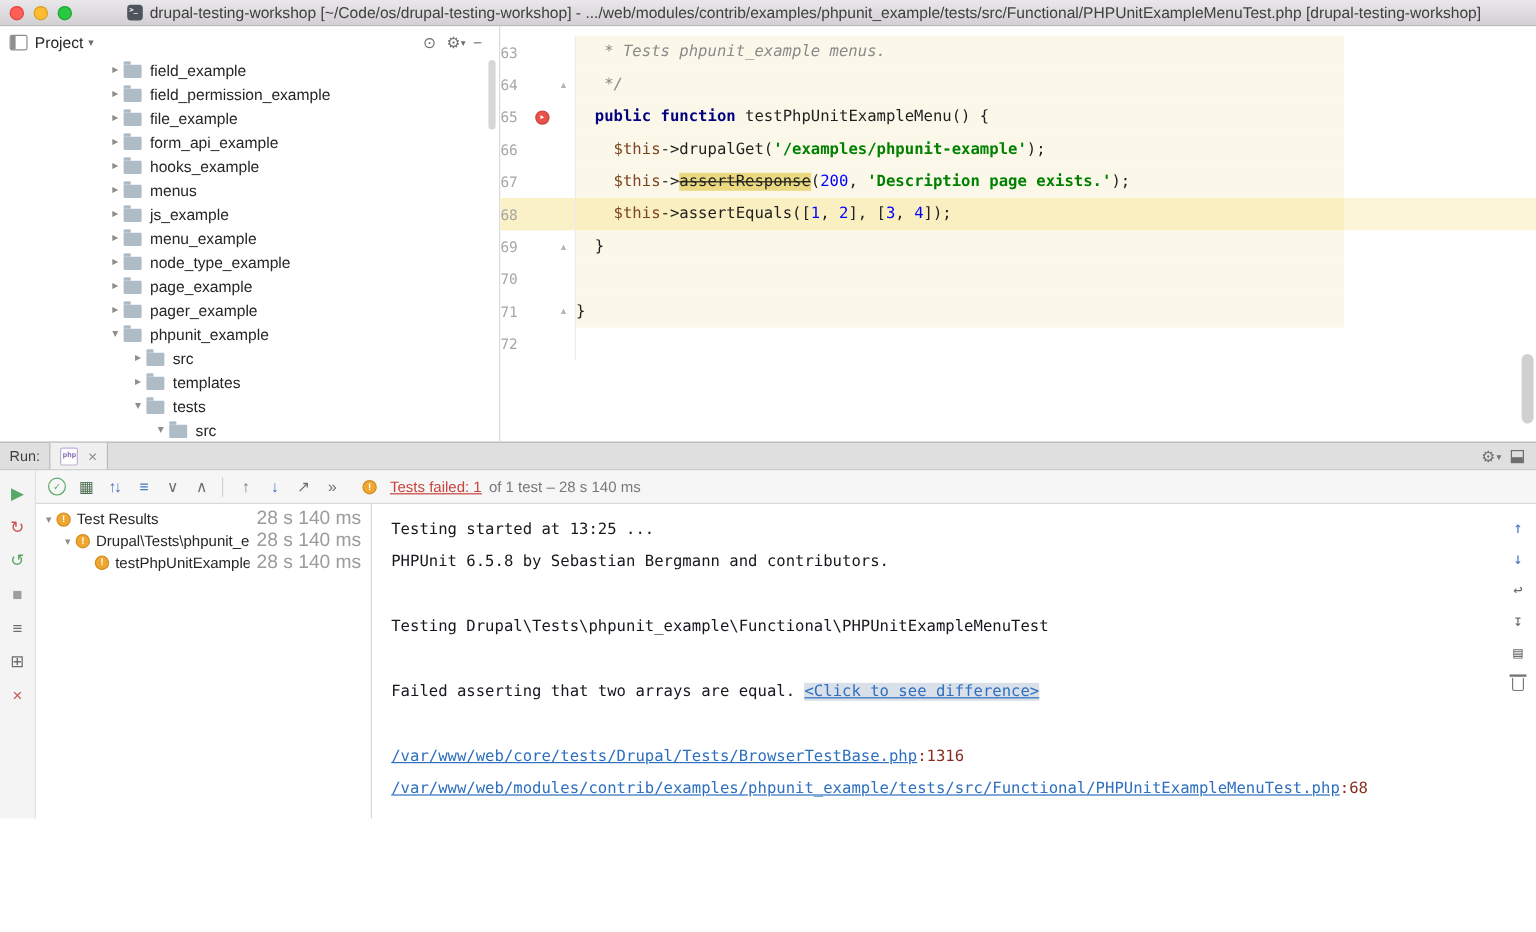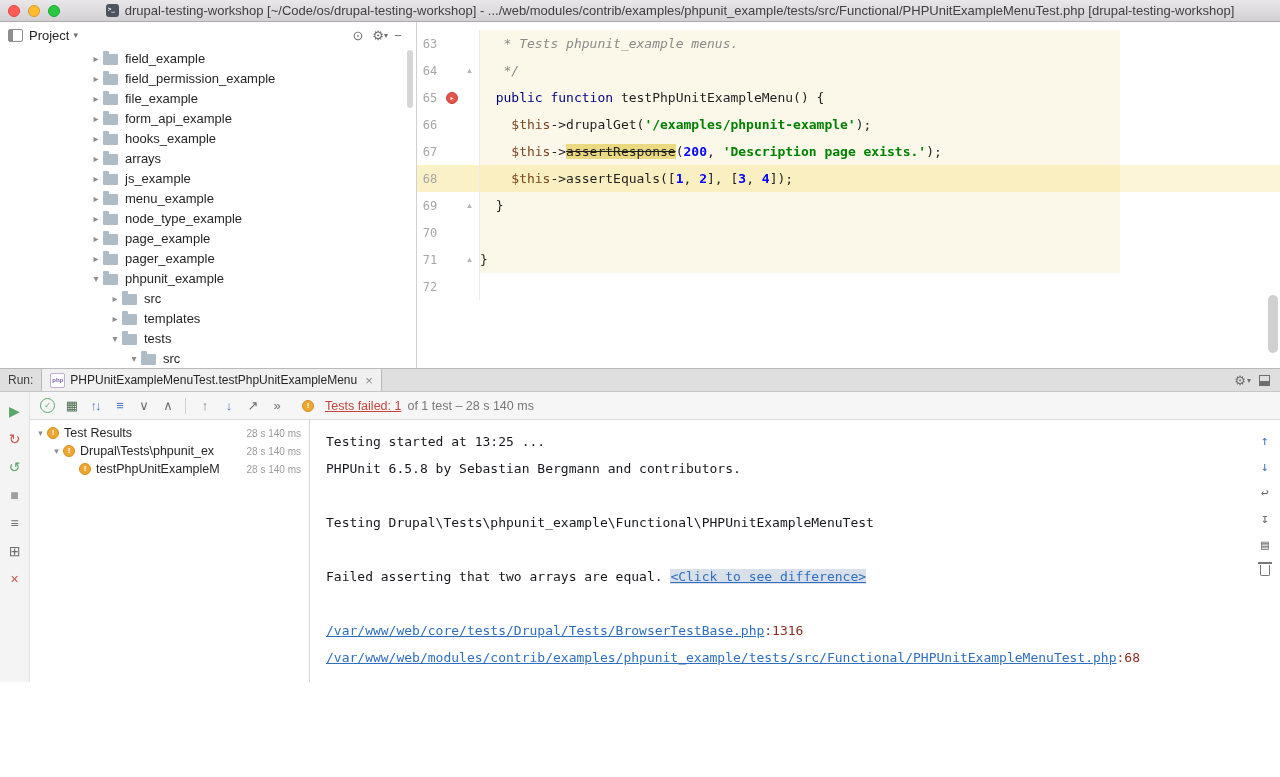--- a/index.html
+++ b/index.html
@@ -34,33 +34,33 @@
   .chev{width:14px;flex:none;color:#8E8E8E;font-size:10px;text-align:center;}
   .folder{width:15px;height:11px;margin-right:7px;flex:none;position:relative;background:#AEBCC8;border-radius:1px;margin-top:2px;}
   .folder::before{content:"";position:absolute;top:-3px;left:0;width:6px;height:3px;background:#AEBCC8;border-radius:1px 1px 0 0;}
   .pp-scroll{position:absolute;right:3px;top:2px;width:6px;height:58px;background:rgba(0,0,0,.16);border-radius:3px;}
 
   
   #editor{position:absolute;left:417px;top:22px;width:863px;height:346px;background:#fff;overflow:hidden;}
   #ed-lines{padding-top:8px;}
   .ed-row{display:flex;height:27px;}
   .ed-gutter{width:63px;flex:none;display:flex;align-items:center;border-right:1px solid #ECECEC;box-sizing:border-box;}
-  .ed-num{width:26px;text-align:center;font:12px "DejaVu Sans Mono",monospace;color:#A6A6A6;flex:none;}
+  .ed-num{width:26px;text-align:left;font:12px "DejaVu Sans Mono",monospace;color:#A6A6A6;flex:none;}
   .ed-ico{width:18px;flex:none;display:flex;align-items:center;justify-content:center;}
   .ed-fold{width:17px;flex:none;text-align:center;color:#B5B5B5;font-size:9px;line-height:27px;}
   .fail-dot{width:12px;height:12px;border-radius:50%;background:#E8524A;border:1px solid #C4433B;box-sizing:border-box;
     display:flex;align-items:center;justify-content:center;}
   .fail-dot::after{content:"▸";color:#fff;font-size:6px;line-height:6px;}
   .ed-code{margin:0;flex:1;font:13px/27px "DejaVu Sans Mono",monospace;white-space:pre;color:#1F1F1F;}
   .ed-code.infile{background:linear-gradient(90deg,#FBF8EA 0,#FBF8EA 640px,#FFFFFF 640px);}
   .ed-row.hl{background:#FBF1C7;}
   .ed-row.hl .ed-code{background:linear-gradient(90deg,#FAEFC0 0,#FAEFC0 640px,#FCF5D8 640px);}
-  .tk-kw{color:#000080;font-weight:normal;}
+  .tk-kw{color:#000080;font-weight:bold;}
   .tk-str{color:#008000;font-weight:bold;}
-  .tk-num{color:#0000FF;font-weight:bold;}
+  .tk-num{color:#0000FF;}
   .tk-cmt{color:#8A8A8A;font-style:italic;}
   .tk-var{color:#7A4520;}
   .tk-dep{background:#EBD981;text-decoration:line-through;}
   .ed-scroll{position:absolute;right:2px;top:273px;width:10px;height:58px;background:rgba(120,120,120,.35);border-radius:5px;}
 
   
   #run-panel{position:absolute;left:0;top:368px;width:1280px;height:314px;background:#fff;}
   .rp-tabbar{position:absolute;left:0;top:0;right:0;height:24px;background:#DFDFDF;
     border-top:1px solid #B9B9B9;border-bottom:1px solid #C6C6C6;display:flex;align-items:center;box-sizing:border-box;padding:0 6px;}
   .rp-run-label{font-size:12px;color:#3F3F3F;margin:0 8px 0 2px;flex:none;}
@@ -90,21 +90,21 @@
   .st-rest{color:#787878;}
 
   .rp-content{position:absolute;left:30px;top:52px;right:0;bottom:0;display:flex;}
   .rp-tree{width:280px;flex:none;border-right:1px solid #D6D6D6;padding-top:4px;box-sizing:border-box;overflow:hidden;}
   .tt-row{height:18px;display:flex;align-items:center;font-size:12.5px;color:#262626;padding-right:8px;}
   .tt-chev{width:13px;flex:none;text-align:center;color:#8E8E8E;font-size:9px;}
   .tt-ball{width:12px;height:12px;border-radius:50%;background:#F0A732;border:1px solid #D18E1F;color:#fff;
     font:bold 8px/10px "Liberation Sans",sans-serif;display:flex;align-items:center;justify-content:center;
     margin-right:5px;flex:none;box-sizing:border-box;}
   .tt-label{white-space:nowrap;overflow:hidden;}
-  .tt-time{margin-left:auto;color:#9B9B9B;font-size:10px;padding-left:6px;flex:none;}
+  .tt-time{margin-left:auto;color:#9B9B9B;font-size:16px;padding-left:6px;flex:none;}
 
   .rp-console{flex:1;position:relative;font:13px/27px "DejaVu Sans Mono",monospace;color:#16181D;
     padding:8px 0 0 16px;overflow:hidden;}
   .c-line{height:27px;white-space:pre;}
   .c-link{color:#2E6FBF;text-decoration:underline;}
   .c-hl{background:#D9E0EA;}
   .c-ref{color:#8A2B21;}
   .c-strip{position:absolute;right:5px;top:10px;display:flex;flex-direction:column;gap:6px;align-items:center;}
   .cs-ico{width:20px;height:20px;display:flex;align-items:center;justify-content:center;font-size:13px;}
   .trash-glyph{width:10px;height:11px;border:1px solid #777;border-top:none;border-radius:0 0 2px 2px;position:relative;box-sizing:border-box;}
@@ -161,21 +161,21 @@
           <span class="pt-label">form_api_example</span>
         </div>
         <div class="pt-row" style="padding-left: 89px;">
           <span class="chev">▸</span>
           <span class="folder"></span>
           <span class="pt-label">hooks_example</span>
         </div>
         <div class="pt-row" style="padding-left: 89px;">
           <span class="chev">▸</span>
           <span class="folder"></span>
-          <span class="pt-label">arrays</span>
+          <span class="pt-label">menus</span>
         </div>
         <div class="pt-row" style="padding-left: 89px;">
           <span class="chev">▸</span>
           <span class="folder"></span>
           <span class="pt-label">js_example</span>
         </div>
         <div class="pt-row" style="padding-left: 89px;">
           <span class="chev">▸</span>
           <span class="folder"></span>
           <span class="pt-label">menu_example</span>
@@ -309,21 +309,20 @@
         </div>
       </div>
     <div class="ed-scroll"></div>
   </div>
 
   <div id="run-panel">
     <div class="rp-tabbar">
       <span class="rp-run-label">Run:</span>
       <div class="rp-tab">
         <span class="php-ico">php</span>
-        <span>PHPUnitExampleMenuTest.testPhpUnitExampleMenu</span>
         <span class="tab-close">×</span>
       </div>
       <span class="rp-tab-spacer"></span>
       <span class="bar-gear">⚙</span>
       <span class="bar-caret">▾</span>
       <span class="dock-ico"></span>
     </div>
 
     <div class="rp-left" id="rp-left">
         <span class="rl-ico" style="color: rgb(89, 168, 105);">▶</span>

